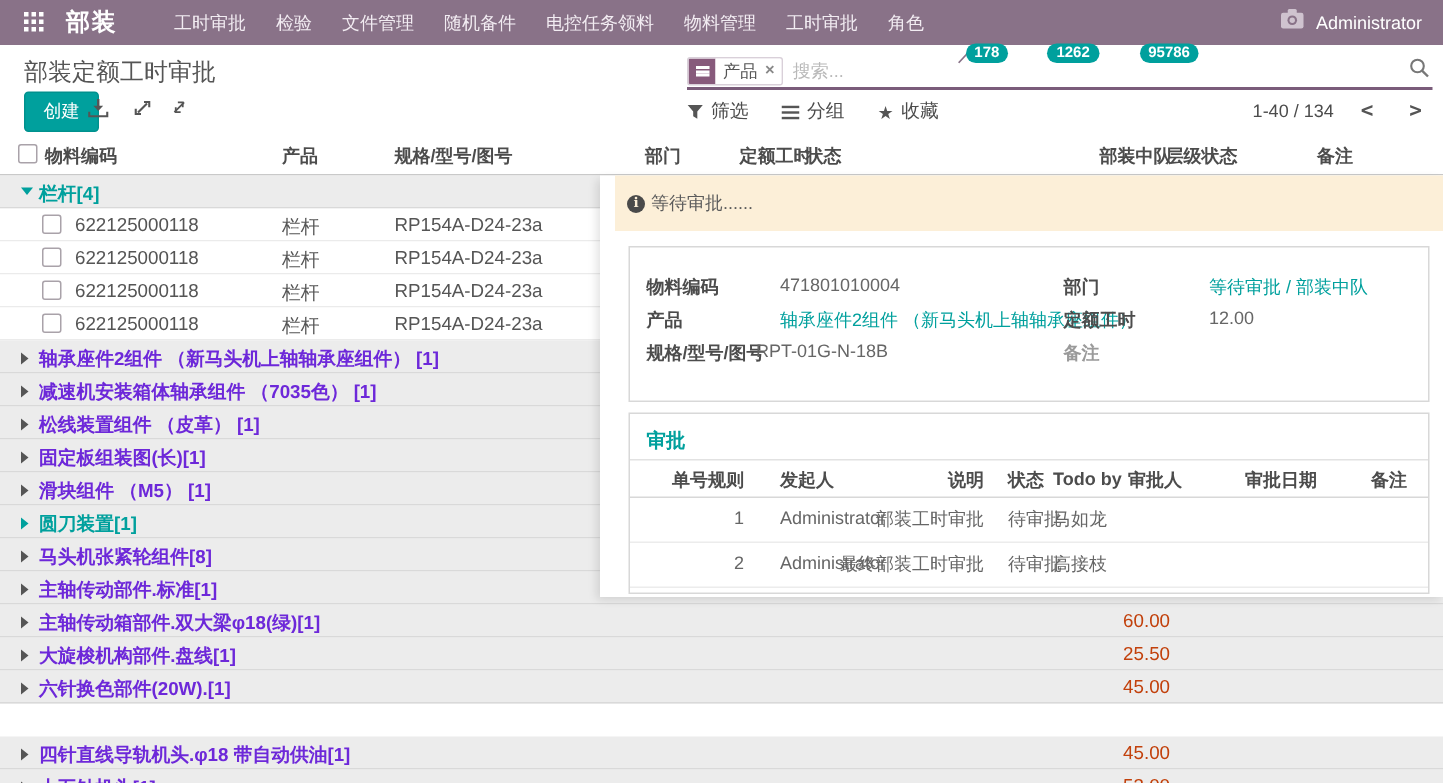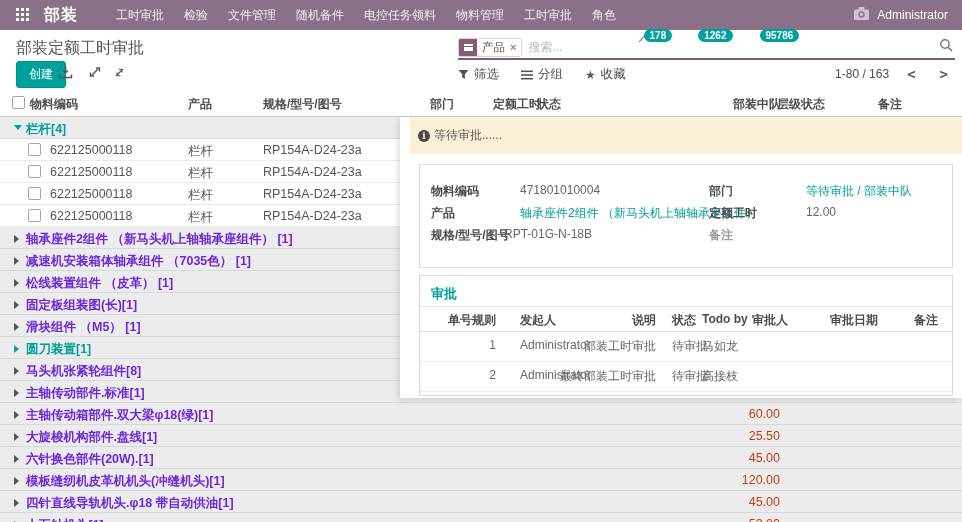--- a/index.html
+++ b/index.html
@@ -212,21 +212,21 @@
         </svg>
       <span>分组</span>
     </span>
     <span class="vc">
       <span style="color:#555; font-size:12px;">★</span>
       <span>收藏</span>
     </span>
   </div>
 
   <div class="pager">
-    <span>1-80 / 163</span>
+    <span>1-40 / 134</span>
     <span style="display:flex; gap:24px;">
       <span class="chev">&lt;</span>
       <span class="chev">&gt;</span>
     </span>
   </div>
 
   <div class="list-header">
     <span class="cb" style="left:12px; top:6px;"></span>
   <span class="hcell" style="left: 30px;">物料编码</span>
       <span class="hcell" style="left: 188px;">产品</span>
@@ -307,25 +307,20 @@
       </div>
       <div class="row grp" style="top: 308px;">
         <span class="caret right"></span>
         <span class="cell glabel" style="left: 26px;">大旋梭机构部件.盘线[1]</span>
         <span class="gval">25.50</span>
       </div>
       <div class="row grp" style="top: 330px;">
         <span class="caret right"></span>
         <span class="cell glabel" style="left: 26px;">六针换色部件(20W).[1]</span>
         <span class="gval">45.00</span>
-      </div>
-      <div class="row grp" style="top: 352px;">
-        <span class="caret right"></span>
-        <span class="cell glabel" style="left: 26px;">模板缝纫机皮革机机头(冲缝机头)[1]</span>
-        <span class="gval">120.00</span>
       </div>
       <div class="row grp" style="top: 374px;">
         <span class="caret right"></span>
         <span class="cell glabel" style="left: 26px;">四针直线导轨机头.φ18 带自动供油[1]</span>
         <span class="gval">45.00</span>
       </div>
       <div class="row grp" style="top: 396px;">
         <span class="caret right"></span>
         <span class="cell glabel" style="left: 26px;">十五针机头[1]</span>
         <span class="gval">53.00</span>

